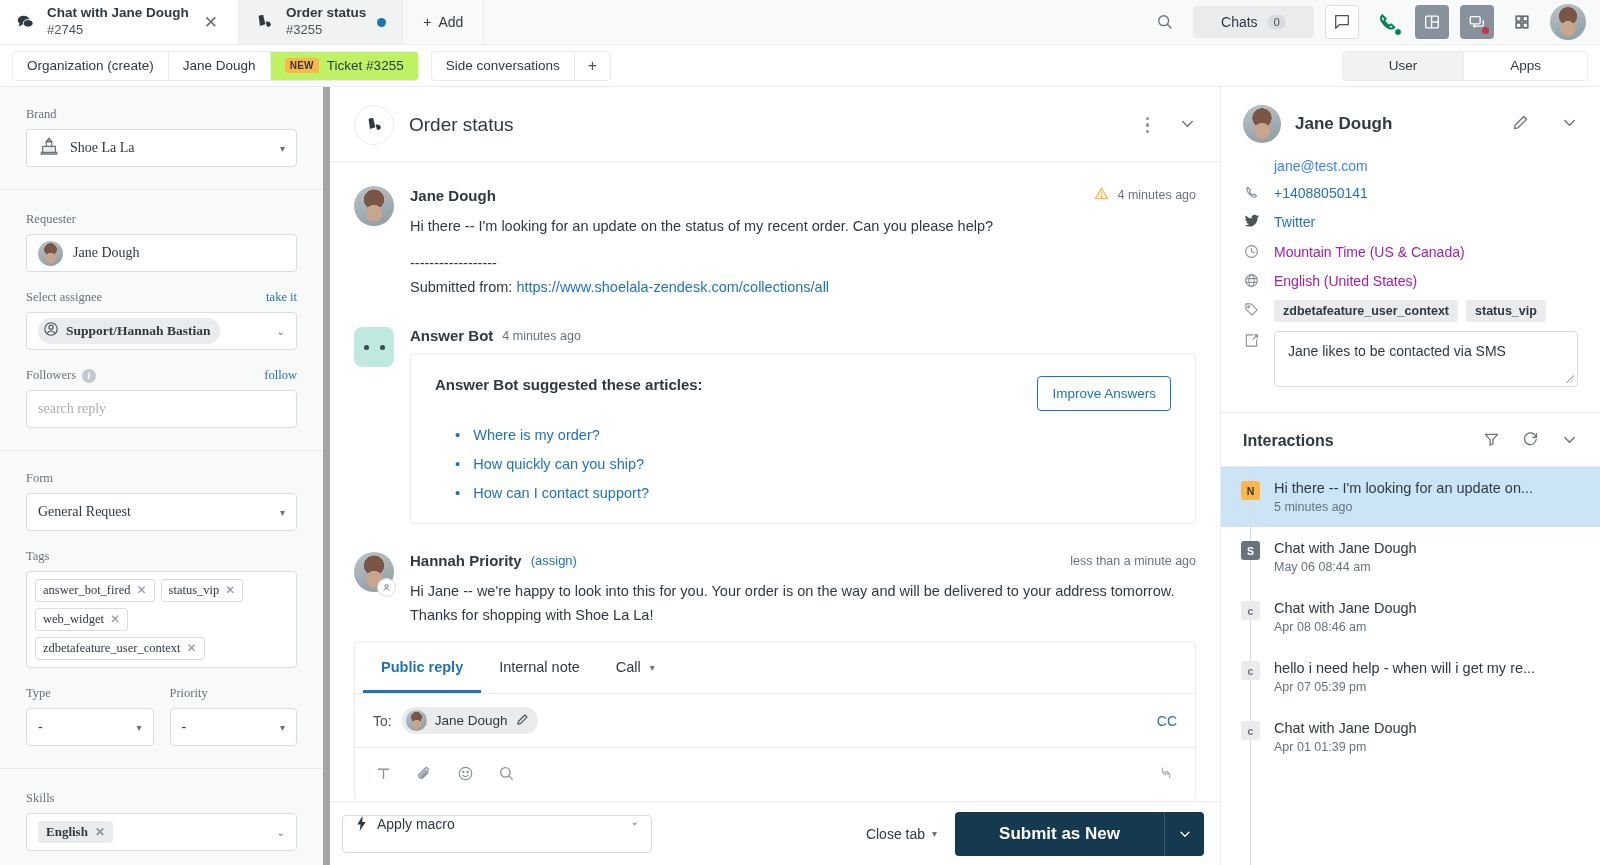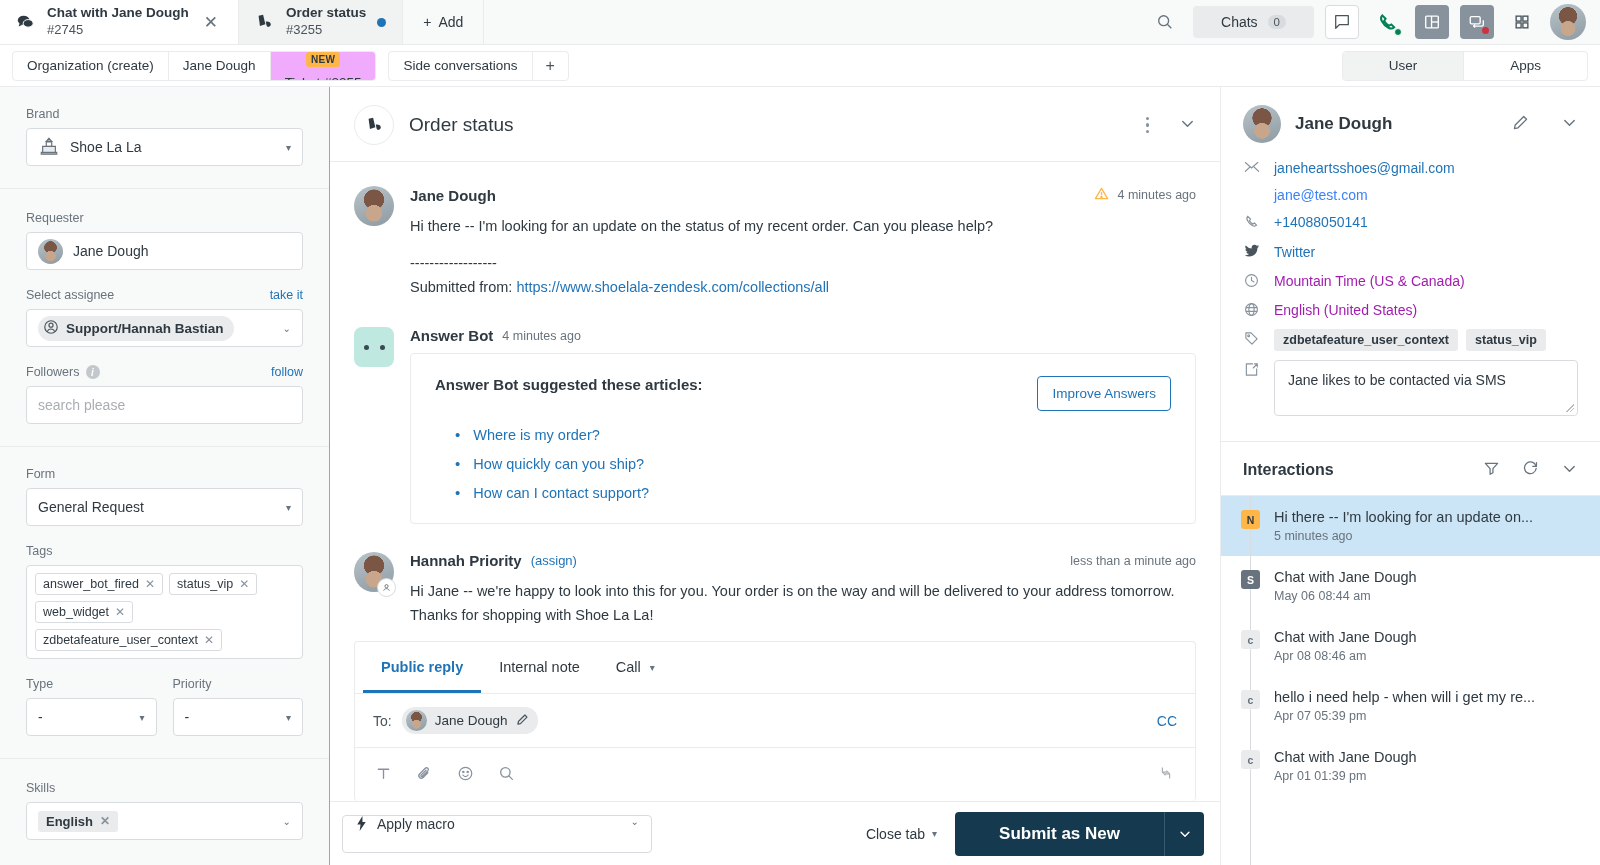--- a/index.html
+++ b/index.html
@@ -76,43 +76,43 @@
     background: #fff; border-bottom: 1px solid #e9ebed;
     padding: 0 12px;
   }
   .navgroup { display: flex; align-items: stretch; border: 1px solid #e9ebed; border-radius: 4px; overflow: hidden; height: 30px; }
   .navtab {
     display: flex; align-items: center; gap: 8px;
     padding: 0 14px; font-size: 13.5px; color: #2f3941;
     border-right: 1px solid #e9ebed; cursor: pointer; white-space: nowrap;
   }
   .navtab:last-child { border-right: none; }
-  .navtab.sel { background: #f0abfc; flex-direction: column; }
+  .navtab.sel { background: #bef264; }
   .navtab.plus { padding: 0 13px; font-size: 16px; color: #49545c; }
   .new-badge {
     background: #ffb648; color: #2f3941; font-size: 10px; font-weight: 700;
     padding: 2px 5px; border-radius: 3px; letter-spacing: .3px;
   }
   .nav-spacer { flex: 1; }
   .seg { display: flex; border: 1px solid #e9ebed; border-radius: 4px; overflow: hidden; height: 30px; }
   .seg > div {
     padding: 0 46px; display: flex; align-items: center; font-size: 13.5px;
     color: #2f3941; cursor: pointer; border-right: 1px solid #e9ebed;
   }
   .seg > div:last-child { border-right: none; }
   .seg > div.on { background: #f1f2f2; }
 
   
   .main { display: flex; height: 778px; }
 
   
   .lsb {
     width: 330px; flex-shrink: 0; background: #f8f9f9;
-    border-right: 1px solid #a3a3a3; padding: 20px 26px 0 26px;
-    overflow: hidden; position: relative;
+    border-right: 7px solid #a3a3a3; padding: 20px 26px 0 26px;
+    overflow: hidden; position: relative; font-family: Liberation Serif, serif;
   }
   .fld { margin-bottom: 18px; }
   .flabel { font-size: 12.5px; color: #68737d; margin-bottom: 7px; display: flex; align-items: center; gap: 6px; }
   .frow { display: flex; justify-content: space-between; align-items: baseline; margin-bottom: 7px; }
   .link { color: #1f73b7; font-size: 12.5px; cursor: pointer; }
   .inp {
     background: #fff; border: 1px solid #d8dcde; border-radius: 4px;
     height: 38px; display: flex; align-items: center; gap: 10px;
     padding: 0 11px; font-size: 14px; color: #2f3941; cursor: pointer;
   }
@@ -458,21 +458,21 @@
     </div>
 
     <div class="fld">
       <div class="frow">
         <span class="flabel" style="margin:0;">
           <span>Followers</span>
           <span class="info-i">i</span>
         </span>
         <span class="link">follow</span>
       </div>
-      <div class="inp ph">search please</div>
+      <div class="inp ph">search reply</div>
     </div>
 
     <div class="divider" style="margin:22px -26px 20px -26px;"></div>
 
     <div class="fld">
       <div class="flabel">Form</div>
       <div class="inp">
         <span>General Request</span>
         <span class="caret">▾</span>
       </div>
@@ -742,30 +742,20 @@
               <path d="M12.4 2.6l3 3-9 9-3.8.8.8-3.8z" stroke-linejoin="round"></path>
             </svg>
         </span>
         <span style="margin-left:18px;">
           <svg width="17" height="17" viewBox="0 0 18 18" fill="none" stroke="#68737d" stroke-width="1.5">
               <path d="M4 7l5 5 5-5" stroke-linecap="round" stroke-linejoin="round"></path>
             </svg>
         </span>
       </div>
 
-      <div class="uc-row">
-        <span class="uc-ico">
-          <svg width="16" height="14" viewBox="0 0 18 15" fill="none" stroke="#87929d" stroke-width="1.3">
-              <path d="M1.5 2.5l7 6 7-6" stroke-linecap="round"></path>
-              <path d="M1.5 2.5h15v10h-15z" stroke-opacity=".0"></path>
-              <path d="M1.5 12.5l5.2-5M16.5 12.5l-5.2-5" stroke-linecap="round"></path>
-            </svg>
-        </span>
-        <span class="uc-val l">janeheartsshoes@gmail.com</span>
-      </div>
       <div class="uc-sub">jane@test.com</div>
 
       <div class="uc-row">
         <span class="uc-ico">
           <svg width="15" height="15" viewBox="0 0 16 16" fill="none" stroke="#87929d" stroke-width="1.3" stroke-linecap="round">
               <path d="M4 2.5C2.9 3.6 2.6 4.8 3.7 7c1.1 2.2 3 4.1 5.2 5.2 2.2 1.1 3.4.8 4.5-.3l-2.2-2.2-1.8 1.1c-1.1-.7-2.9-2.5-3.6-3.6l1.1-1.8z"></path>
             </svg>
         </span>
         <span class="uc-val l">+14088050141</span>
       </div>

